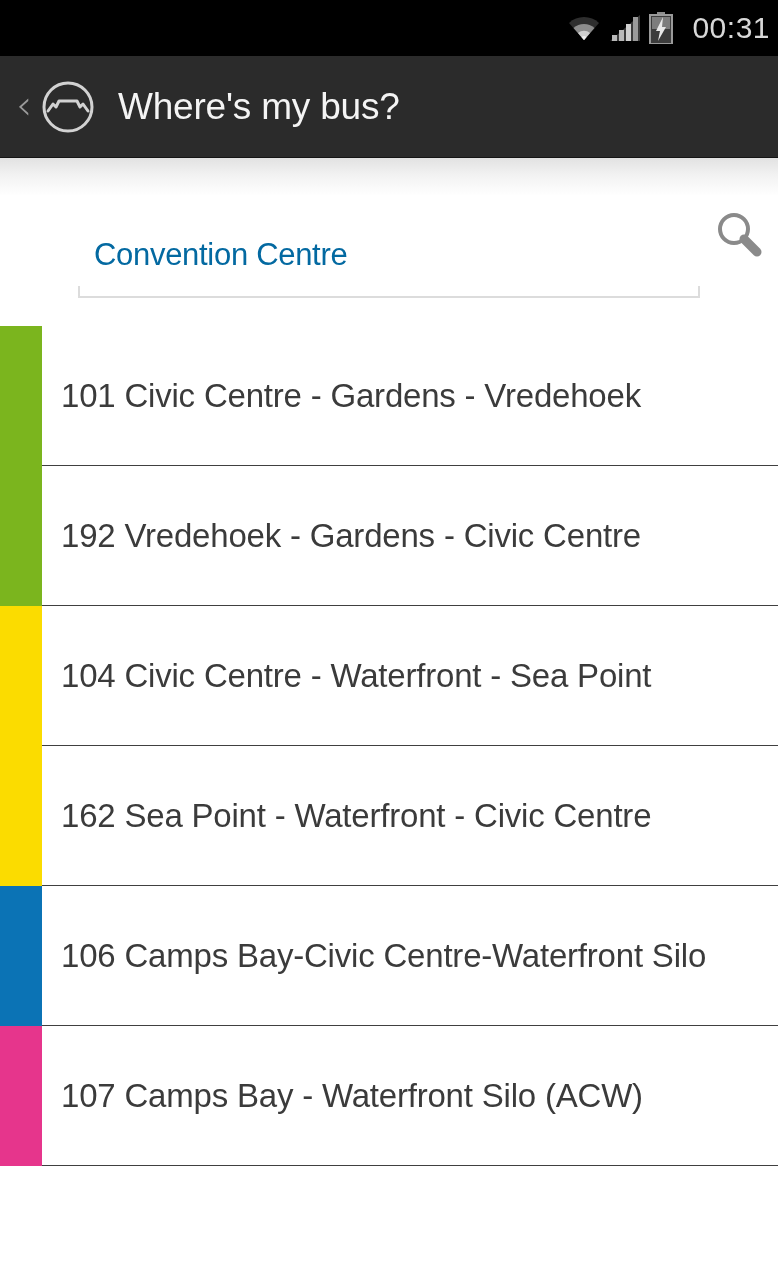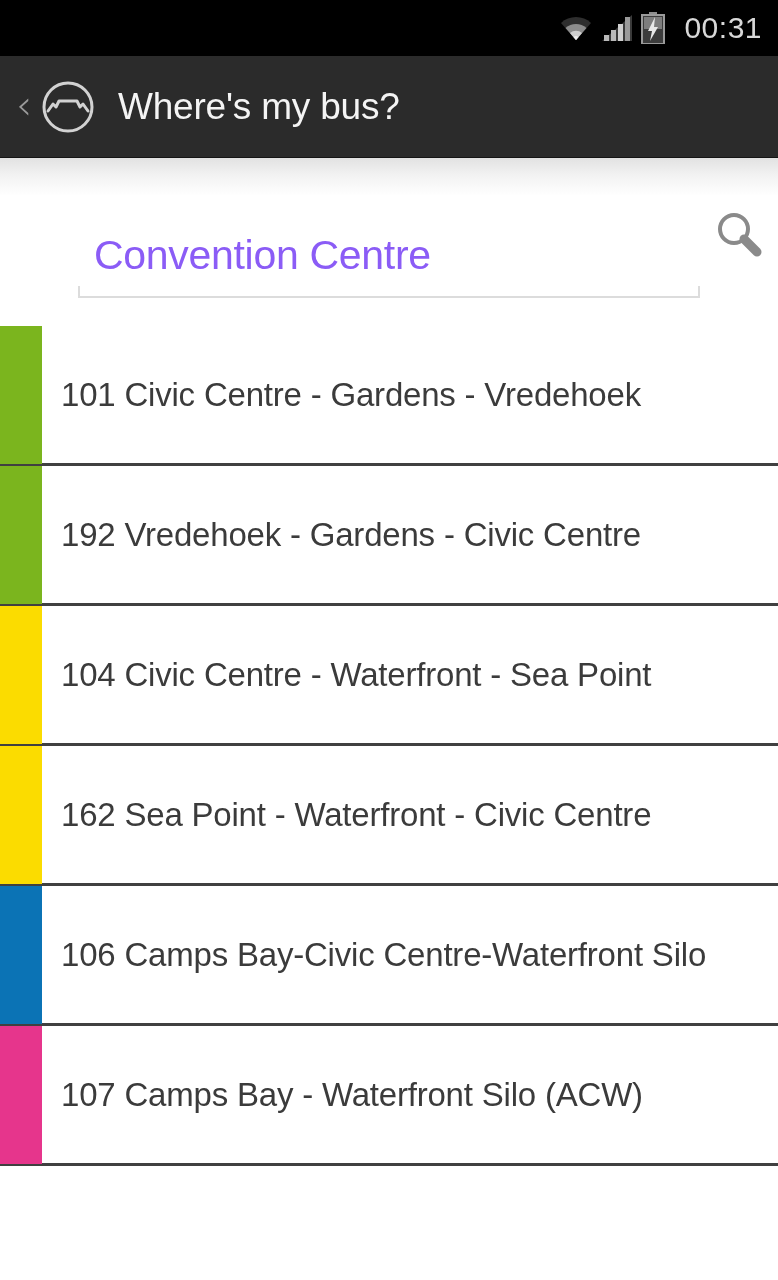--- a/index.html
+++ b/index.html
@@ -8,21 +8,21 @@
     background:#ffffff;
     font-family:"Liberation Sans", sans-serif;
     overflow:hidden;
   }
 
   
   .status-bar{
     height:56px; width:100%;
     background:#000000;
     display:flex; align-items:center; justify-content:flex-end;
-    padding-right:16px;
+    padding-right:8px;
   }
   .status-icons{ display:flex; align-items:center; gap:9px; }
   .wifi-icon{ width:34px; height:26px; display:block; }
   .signal-icon{ width:30px; height:26px; display:block; }
   .battery-icon{ width:24px; height:32px; display:block; }
   .status-time{
     color:#d8d8d8; font-size:30px; letter-spacing:0.5px;
     margin-left:10px; font-weight:400;
   }
 
@@ -66,37 +66,37 @@
     content:""; position:absolute; left:0; bottom:-2px;
     width:2px; height:12px; background:#dcdcdc;
   }
   .search-field::after{
     content:""; position:absolute; right:0; bottom:-2px;
     width:2px; height:12px; background:#dcdcdc;
   }
   .search-input{
     border:none; outline:none; background:transparent;
     font-family:"Liberation Sans", sans-serif;
-    font-size:41px; color:#8b5cf6; font-weight:400;
+    font-size:31px; color:#0369a1; font-weight:400;
     width:530px; margin-left:16px; letter-spacing:-0.3px;
   }
   .search-icon-btn{
     position:absolute; right:8px; top:8px;
     width:62px; height:62px;
     display:flex; align-items:center; justify-content:center;
     background:transparent; border:none; cursor:pointer;
   }
   .search-icon-btn svg{ width:56px; height:56px; display:block; }
 
   
   .route-list{ width:100%; background:#ffffff; }
   .route-row{
     display:flex; align-items:stretch;
     height:140px; width:100%;
-    border-bottom:3px solid #404040;
+    border-bottom:1px solid #404040;
     background:#ffffff;
     cursor:pointer;
   }
   .route-color{
     width:42px; flex:0 0 42px;
     align-self:stretch;
     margin-bottom:-1px;
   }
   .route-label{
     flex:1; display:flex; align-items:center;

